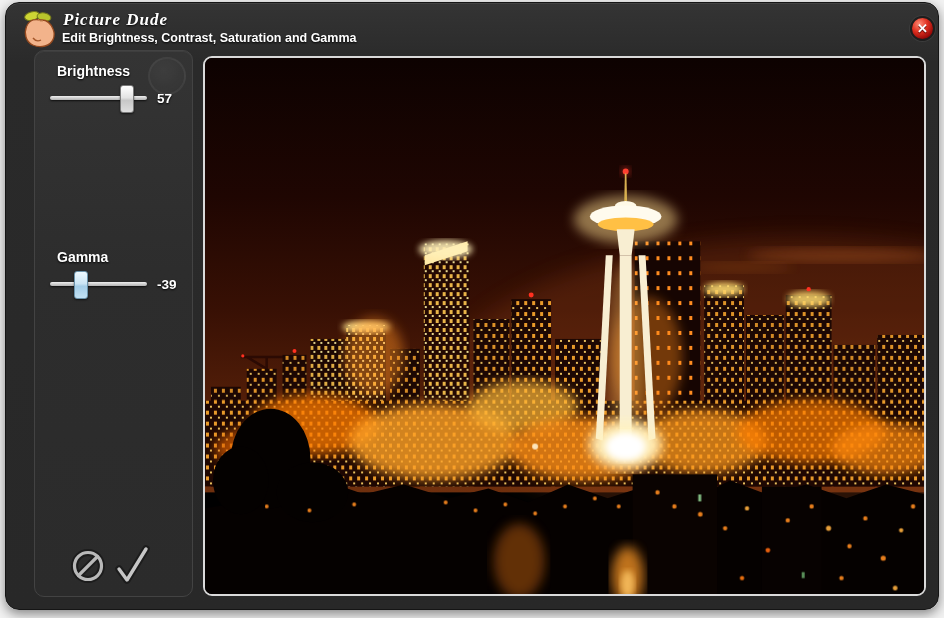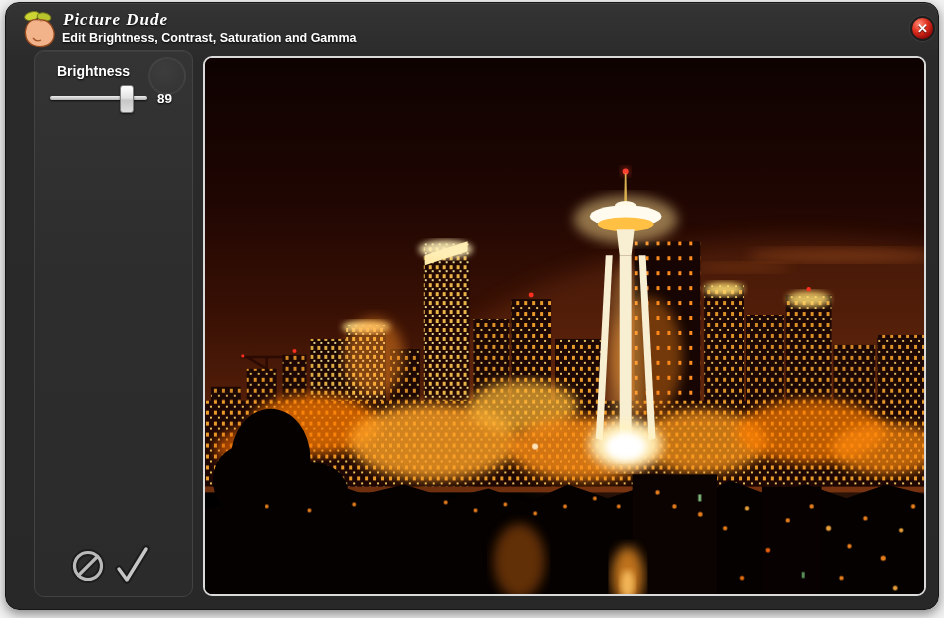--- a/index.html
+++ b/index.html
@@ -62,25 +62,32 @@
   </div>
 
   <div class="panel">
     <div class="panel-watermark"></div>
 
     <div class="slider-row" style="top:12px">
       <div class="slider-label">Brightness</div>
       <div class="track">
         <div class="thumb" style="left: calc(78.5% - 6px);"></div>
       </div>
-      <div class="slider-value">89</div>
+      <div class="slider-value">57</div>
     </div>
 
 
 
+    <div class="slider-row" style="top:198px">
+      <div class="slider-label">Gamma</div>
+      <div class="track">
+        <div class="thumb active" style="left: calc(30.5% - 6px);"></div>
+      </div>
+      <div class="slider-value">-39</div>
+    </div>
 
     <div class="actions">
       <button class="icon-btn" title="">
         <svg viewBox="0 0 42 46">
           <circle cx="20" cy="24" r="13.5" fill="none" stroke="#1c1c1c" stroke-width="7"></circle>
           <line x1="10.5" y1="33.5" x2="29.5" y2="14.5" stroke="#1c1c1c" stroke-width="7" stroke-linecap="round"></line>
           <circle cx="20" cy="24" r="13.5" fill="none" stroke="#b9b9b9" stroke-width="3.2"></circle>
           <line x1="10.5" y1="33.5" x2="29.5" y2="14.5" stroke="#b9b9b9" stroke-width="3.2" stroke-linecap="round"></line>
         </svg>
       </button>

